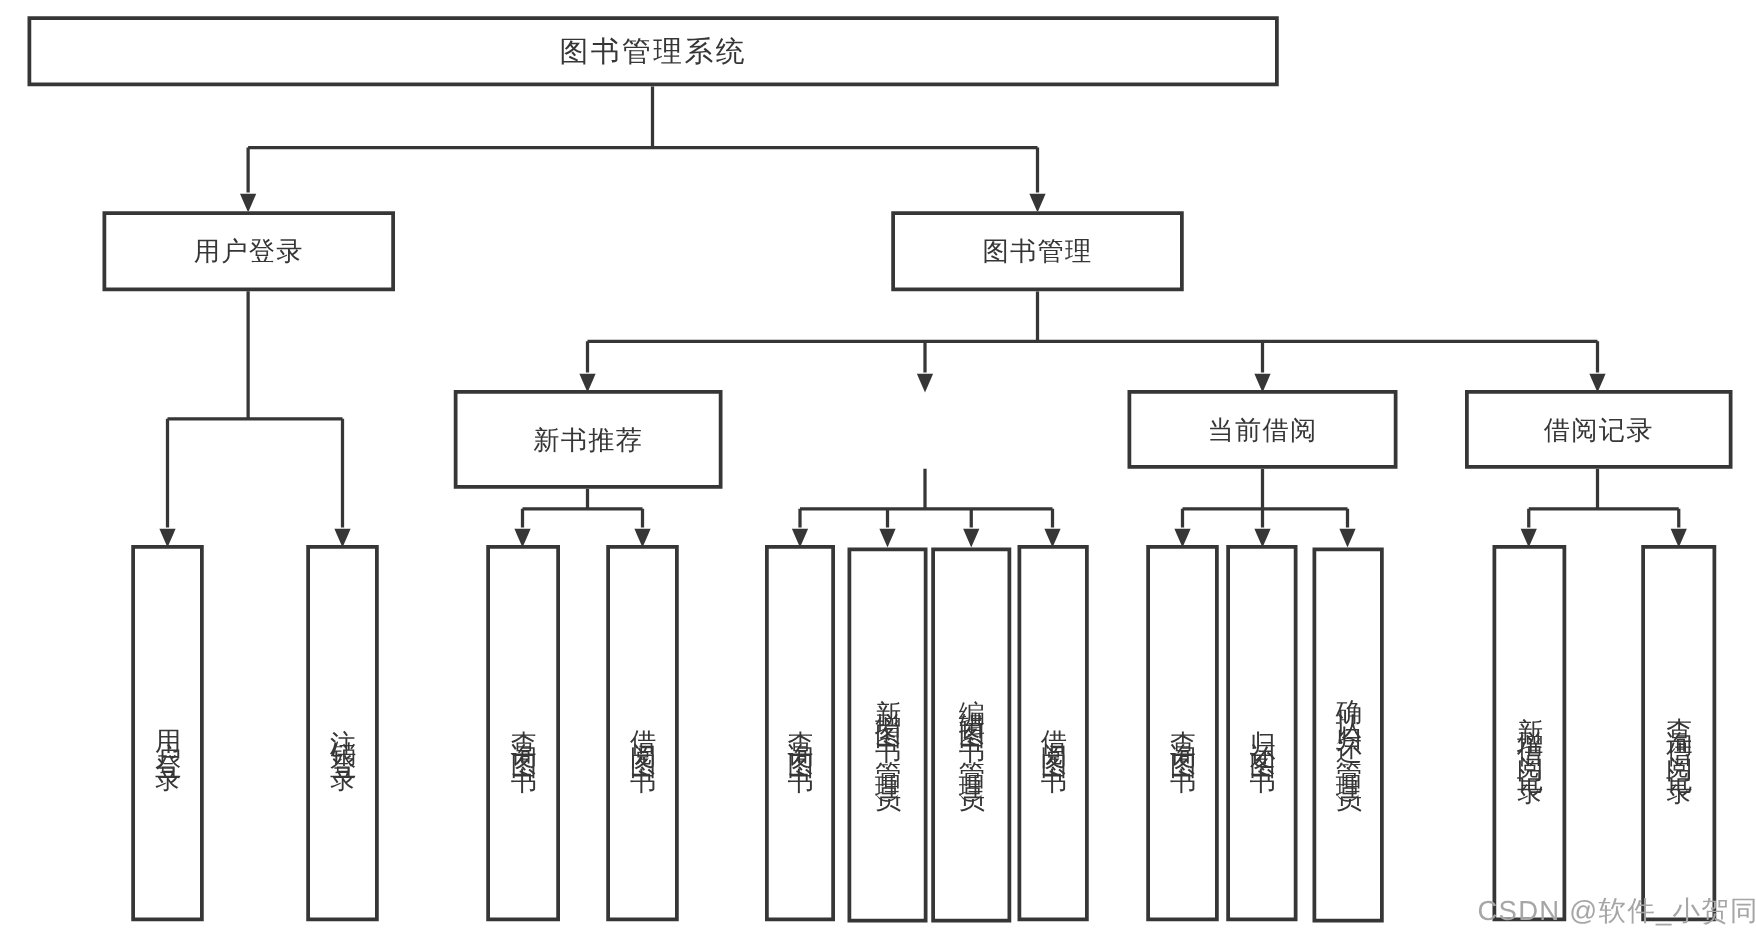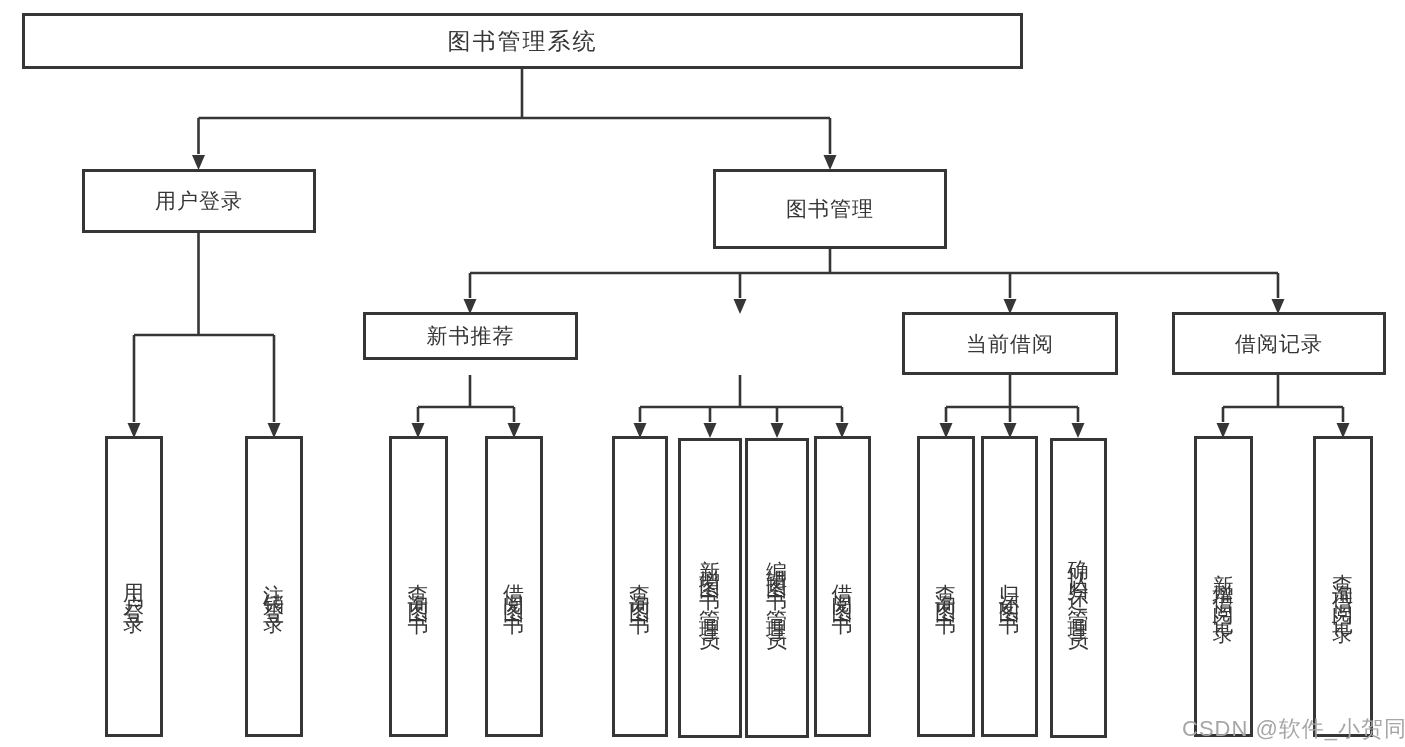--- a/index.html
+++ b/index.html
@@ -80,25 +80,25 @@
     </g>
   </svg>
 
   <div class="box hbox rootbox" style="left:22px;top:13px;width:1001px;height:56px">
     <span>图书管理系统</span>
   </div>
 
   <div class="box hbox" style="left:82px;top:169px;width:234px;height:64px">
     <span>用户登录</span>
   </div>
-  <div class="box hbox" style="left:713px;top:169px;width:234px;height:80px">
+  <div class="box hbox" style="left:713px;top:169px;width:234px;height:64px">
     <span>图书管理</span>
   </div>
 
-  <div class="box hbox" style="left:363px;top:312px;width:215px;height:48px">
+  <div class="box hbox" style="left:363px;top:312px;width:215px;height:79px">
     <span>新书推荐</span>
   </div>
   <div class="box hbox" style="left:902px;top:312px;width:216px;height:63px">
     <span>当前借阅</span>
   </div>
   <div class="box hbox" style="left:1172px;top:312px;width:214px;height:63px">
     <span>借阅记录</span>
   </div>
 
   <div class="box vbox" style="left:105px;top:436px;width:58px;height:301px">

